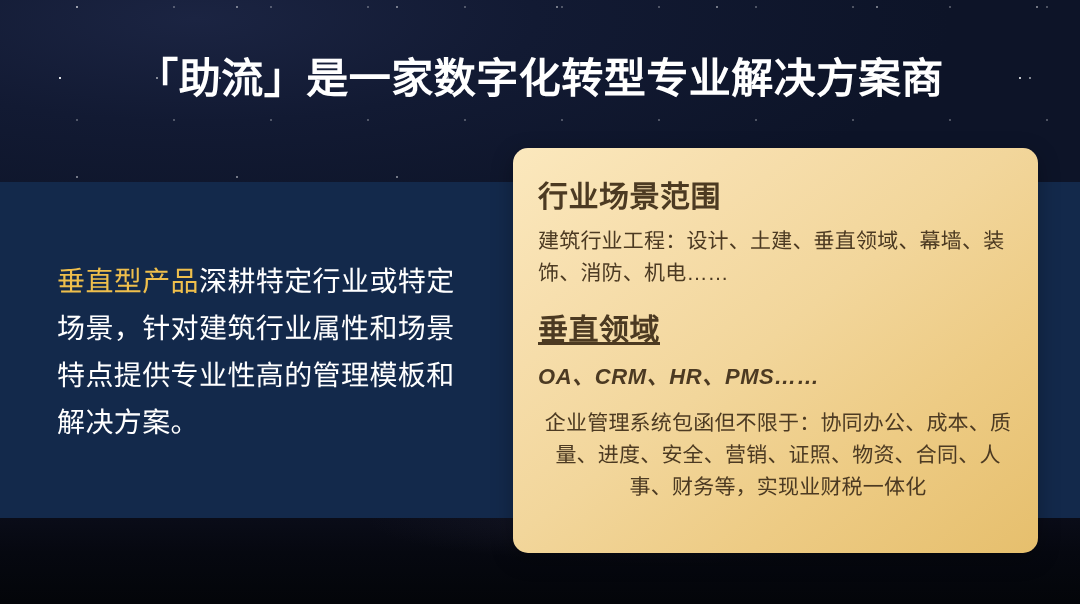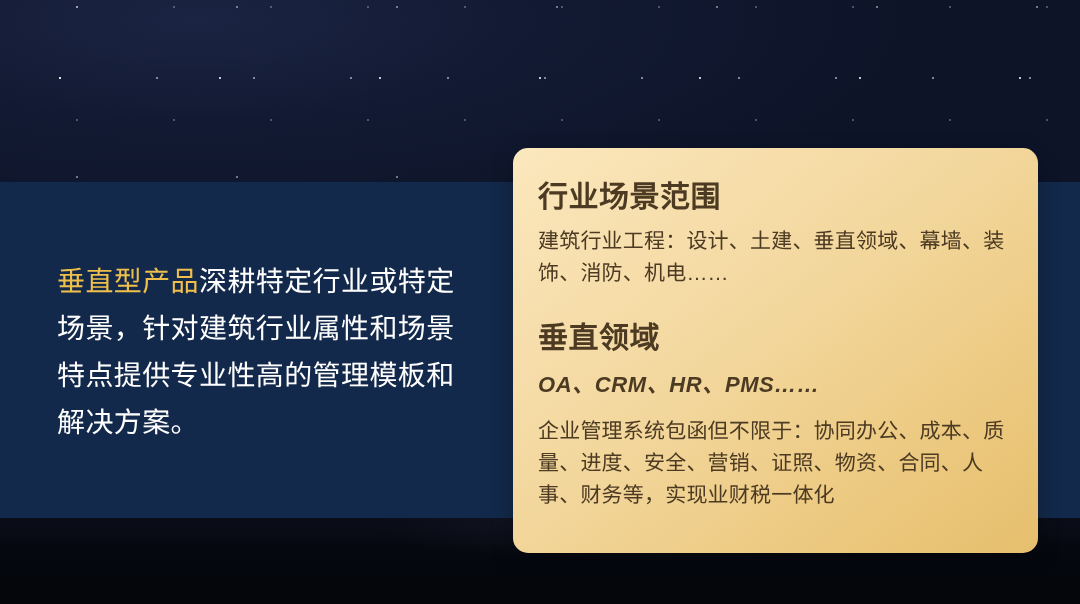--- a/index.html
+++ b/index.html
@@ -137,50 +137,51 @@
     right: 20px;
   }
   .card h2 {
     margin: 0;
     font-size: 30px;
     line-height: 38px;
     font-weight: 700;
     color: #4c3a22;
     letter-spacing: .5px;
   }
-  .card h2.second { margin-top: 30px; }
+  .card h2.second { margin-top: 22px; text-decoration: underline; }
   .card .body {
     margin: 9px 0 0 0;
     font-size: 21px;
     line-height: 32px;
     color: #4c3a22;
     letter-spacing: .2px;
   }
   .card .kv {
     margin: 13px 0 0 0;
     font-size: 22px;
     line-height: 30px;
     font-weight: 700;
     color: #4c3a22;
     letter-spacing: .6px;
     font-style: italic;
   }
-  .card .body.last { margin-top: 15px; }
+  .card .body.last { margin-top: 15px; text-align: center; }
 </style>
 </head>
 <body>
 
 <div id="slide">
 
   <div class="bg-sky"></div>
   <div class="bg-stars"></div>
   <div class="bg-stars layer2"></div>
   <div class="bg-band"></div>
   <div class="bg-ground"></div>
 
+  <div class="title">「助流」是一家数字化转型专业解决方案商</div>
 
   <div class="left-copy">
     <span class="hl">垂直型产品</span><span>深耕特定行业或特定场景，针对建筑行业属性和场景特点提供专业性高的管理模板和解决方案。</span>
   </div>
 
   <div class="card">
     <div class="card-inner">
 
       <h2>行业场景范围</h2>
 

